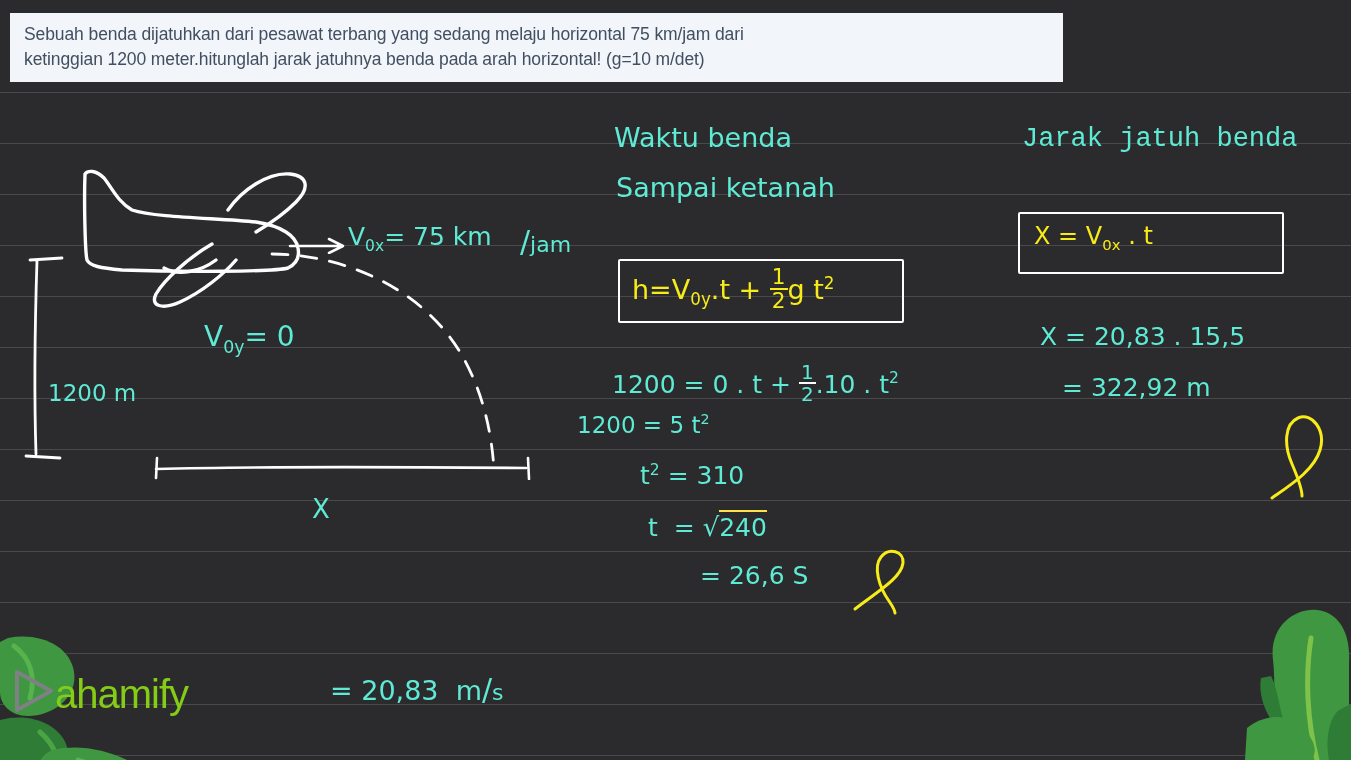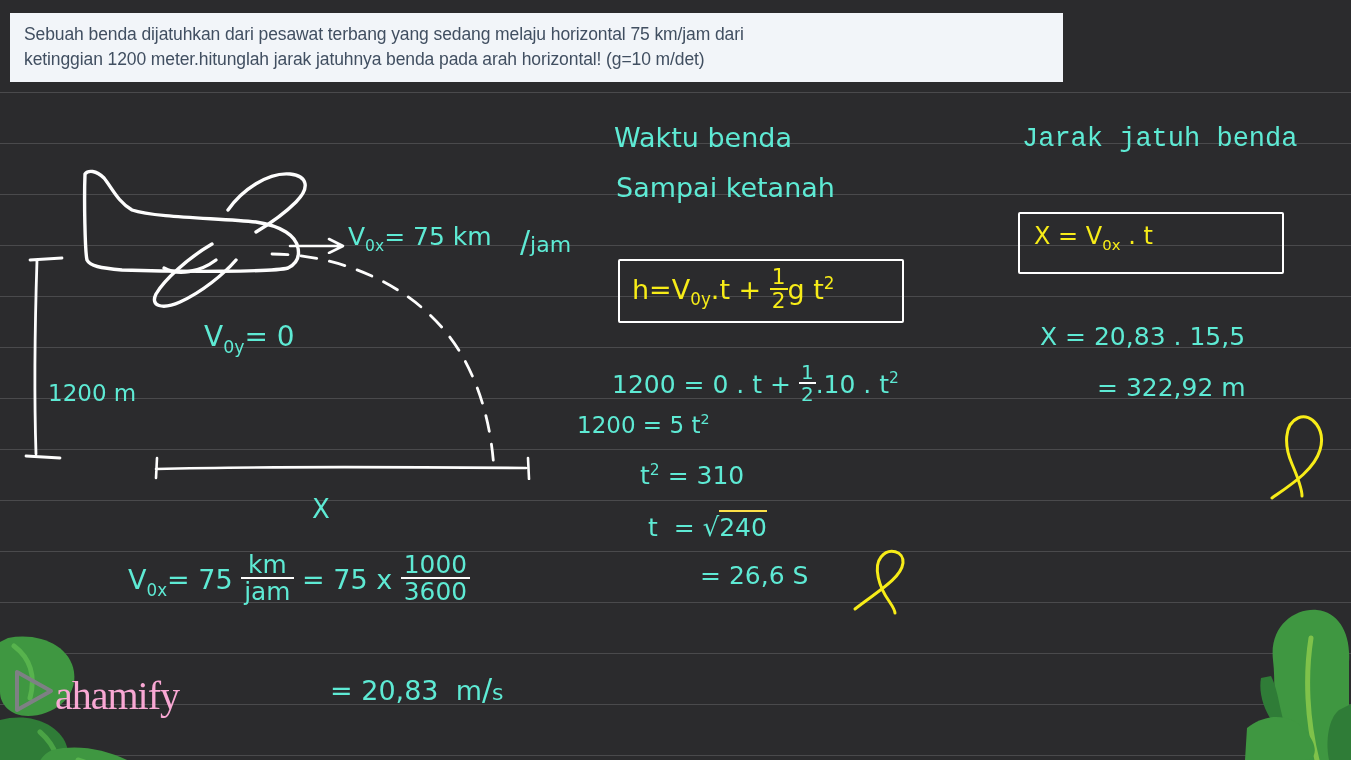--- a/index.html
+++ b/index.html
@@ -40,22 +40,22 @@
   .sfrac{display:inline-block;text-align:center;vertical-align:-0.42em;line-height:1.0;font-size:0.8em;}
   .sfrac .num{display:block;border-bottom:2px solid #fdfdfd;padding:0 2px;}
   .sfrac .den{display:block;padding:0 2px;}
 
   
   .box{position:absolute;border:2.5px solid #ffffff;border-radius:2px;}
 
   
   #brand{position:absolute;left:55px;top:672px;display:flex;align-items:center;}
   #brand .wordmark{
-    color:#f9a8d4;font-size:40px;letter-spacing:-1px;
-    font-family:Liberation Serif, serif;
+    color:#84cc16;font-size:40px;letter-spacing:-1px;
+    font-family:Liberation Sans, sans-serif;
   }
   #brand .playmark{
     position:absolute;left:-44px;top:-4px;width:44px;height:46px;
   }
 </style>
 </head>
 <body>
 
 <div id="rules">
     <div class="rl" style="top: 92px; background: rgb(74, 74, 76);"></div>
@@ -169,32 +169,26 @@
   </svg>
 
   <div class="hw" style="left:1022px;top:124px;font-size:27px;font-family:Liberation Mono, monospace;">Jarak jatuh benda</div>
 
   <div class="box" style="left:1018px;top:212px;width:262px;height:58px;"></div>
   <div class="hw yellow" style="left:1034px;top:222px;font-size:24px;">
     <span>X =</span>&nbsp;<span>V</span><span class="sub">0x</span>&nbsp;<span>. t</span>
   </div>
 
   <div class="hw" style="left:1040px;top:322px;font-size:25px;">X = 20,83  .  15,5</div>
-  <div class="hw" style="left:1062px;top:373px;font-size:25px;margin-left:35px;">= 322,92  m</div>
+  <div class="hw" style="left:1062px;top:373px;font-size:25px;">= 322,92  m</div>
 
   <svg width="70" height="110" viewBox="0 0 70 110" style="position:absolute;left:1268px;top:398px;">
     <path d="M4 100 C24 86 46 72 52 52 C58 32 44 14 30 20 C16 26 16 48 24 66 C30 80 34 90 34 98" fill="none" stroke="#f7ec18" stroke-width="3" stroke-linecap="round"></path>
   </svg>
 
-  <div class="hw" style="left:128px;top:552px;font-size:27px;">
-    <span>V</span><span class="sub">0x</span><span>= 75</span>
-    <span class="frac"><span class="num">km</span><span class="den">jam</span></span>
-    <span>= 75 x</span>
-    <span class="frac"><span class="num">1000</span><span class="den">3600</span></span>
-  </div>
 
   <div class="hw" style="left:330px;top:672px;font-size:27px;">
     <span>=  20,83</span>&nbsp;
     <span style="font-size:27px;">m</span><span style="font-size:30px;">/</span><span style="font-size:22px;">s</span>
   </div>
 
 </div>
 
 <div id="brand">
   <svg class="playmark" viewBox="0 0 44 46">

